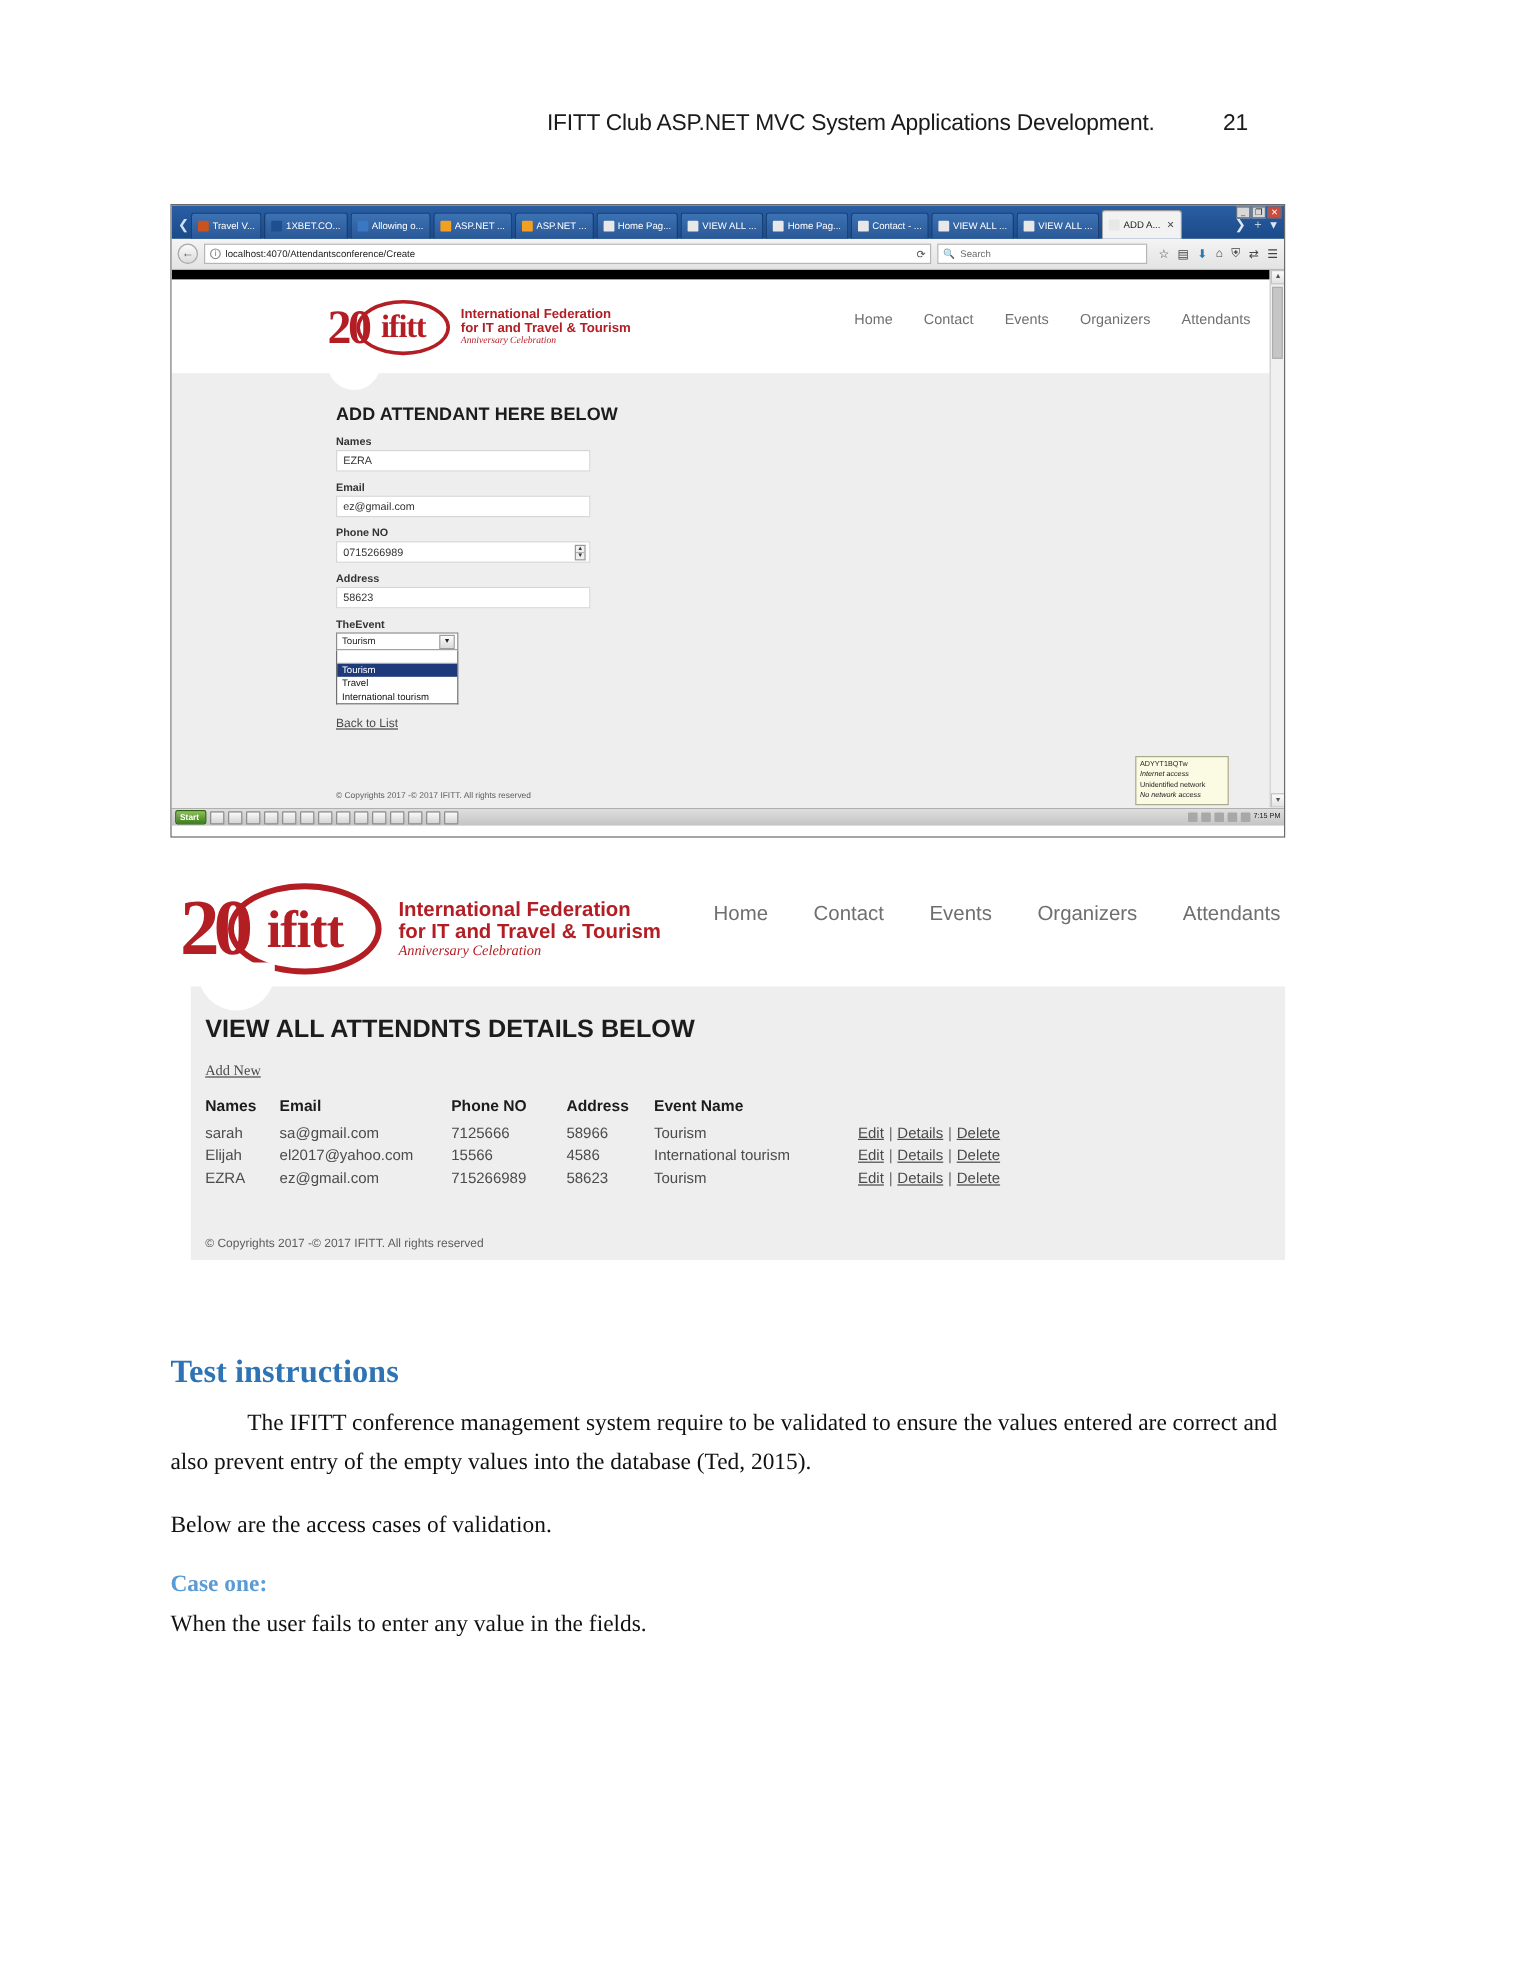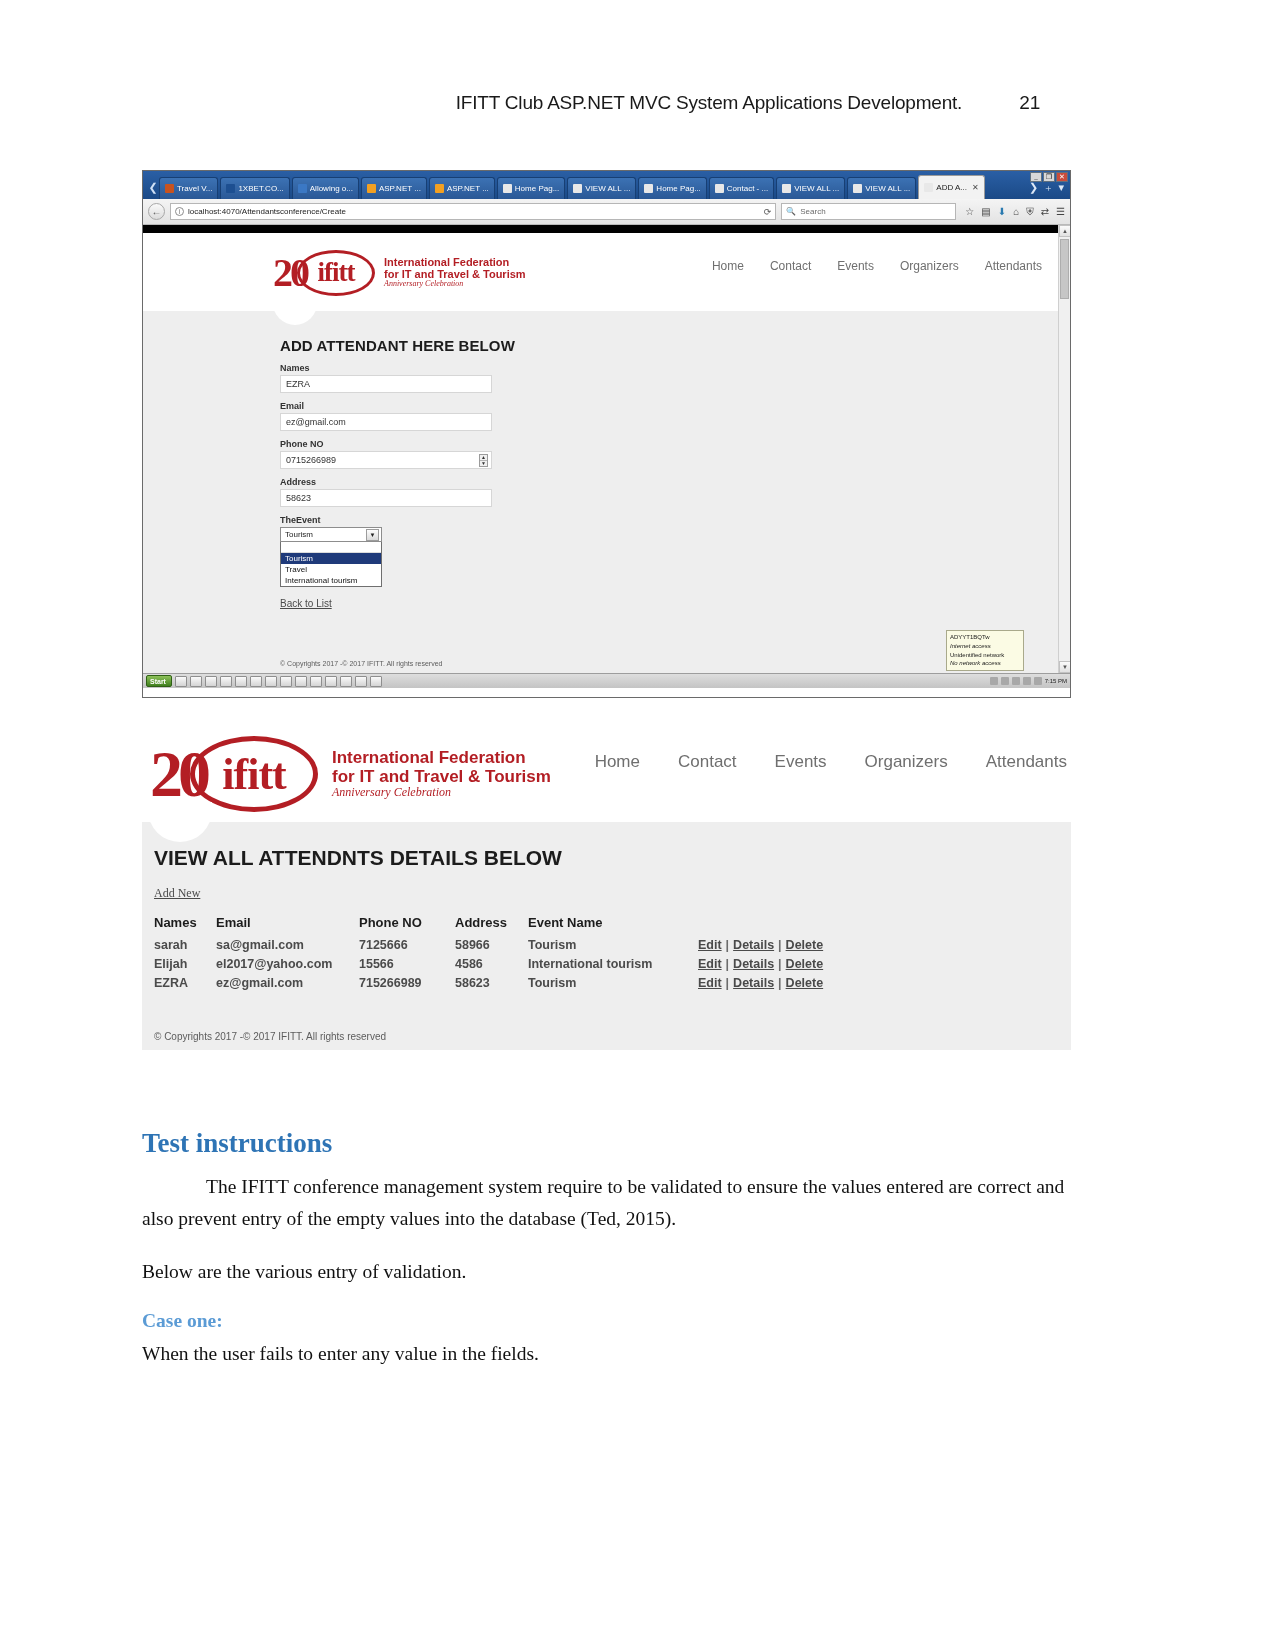--- a/index.html
+++ b/index.html
@@ -246,41 +246,41 @@
   .fig2 .logo-wrap{ left:8px; top:24px; }
   .fig2 .logo-20{ font-size:66px; letter-spacing:-5px; }
   .fig2 .logo-ifitt{ width:128px;height:76px;border-width:5px;font-size:44px; margin-left:-16px;}
   .fig2 .logo-txt{ margin-left:14px; }
   .fig2 .logo-txt .l1,.fig2 .logo-txt .l2{ font-size:17px; }
   .fig2 .logo-txt .l3{ font-size:12px; }
   .fig2-nav{
     position:absolute; right:4px; top:40px; display:flex; gap:38px;
     font-family:"Liberation Sans", sans-serif; font-size:17px; color:#6f6f6f;
   }
-  .fig2-body{ background:#eeeeee; height:228px; position:relative; }
+  .fig2-body{ background:#eeeeee; height:228px; position:relative;margin-left:17px; }
   .fig2 .white-nub{ left:6px; top:-20px; width:64px; height:40px; border-radius:0 0 32px 32px;}
   .fig2-inner{ padding:24px 0 0 12px; }
   .fig2-h1{
     font-family:"Liberation Sans", sans-serif; font-weight:bold;
     font-size:21px; color:#1c1c1c; margin-bottom:13px;
   }
   .addnew{
     font-family:Liberation Serif, serif; font-size:12px;
     color:#4a4a4a; text-decoration:underline; display:inline-block;
     margin-bottom:14px;
   }
   table.attendants{
     border-collapse:collapse; width:690px;
     font-family:"Liberation Sans", sans-serif; font-size:12.5px; color:#444;
   }
   table.attendants th{
     text-align:left; font-weight:bold; color:#1c1c1c; font-size:13px;
     padding:0 0 5px 0;
   }
-  table.attendants td{ padding:2.5px 0; color:#4b4b4b;font-weight:bold; }
+  table.attendants td{ padding:2.5px 0; color:#4b4b4b; }
   table.attendants .c-name{ width:62px; }
   table.attendants .c-email{ width:143px; }
   table.attendants .c-phone{ width:96px; }
   table.attendants .c-addr{ width:73px; }
   table.attendants .c-event{ width:170px; }
   table.attendants .c-act{ text-align:left; }
   table.attendants .c-act a{ color:#4a4a4a; text-decoration:underline; }
   table.attendants .c-act span{ text-decoration:none; color:#6c6c6c; padding:0 4px;}
   .fig2-copy{
     position:absolute; left:12px; bottom:8px;
@@ -576,16 +576,16 @@
           </tbody>
       </table>
     </div>
     <div class="fig2-copy">© Copyrights 2017 -© 2017 IFITT. All rights reserved</div>
   </div>
 </div>
 
 <div class="doc">
   <h2 class="h2">Test instructions</h2>
   <p class="p indent">The IFITT conference management system require to be  validated to ensure the values entered are correct  and also prevent entry of the empty values into the database (Ted, 2015).</p>
-  <p class="p">Below are the various entry of validation.</p>
+  <p class="p">Below are the access cases of validation.</p>
   <h3 class="h3">Case one:</h3>
   <p class="p">When the user fails to enter any value in the fields.</p>
 </div>
 
 </body></html>

